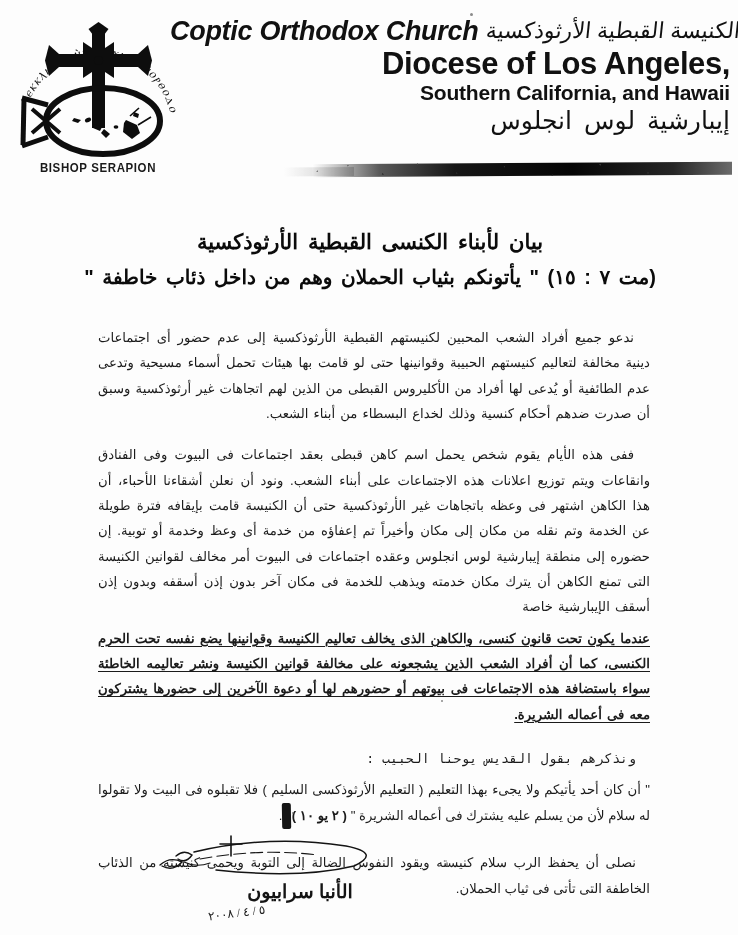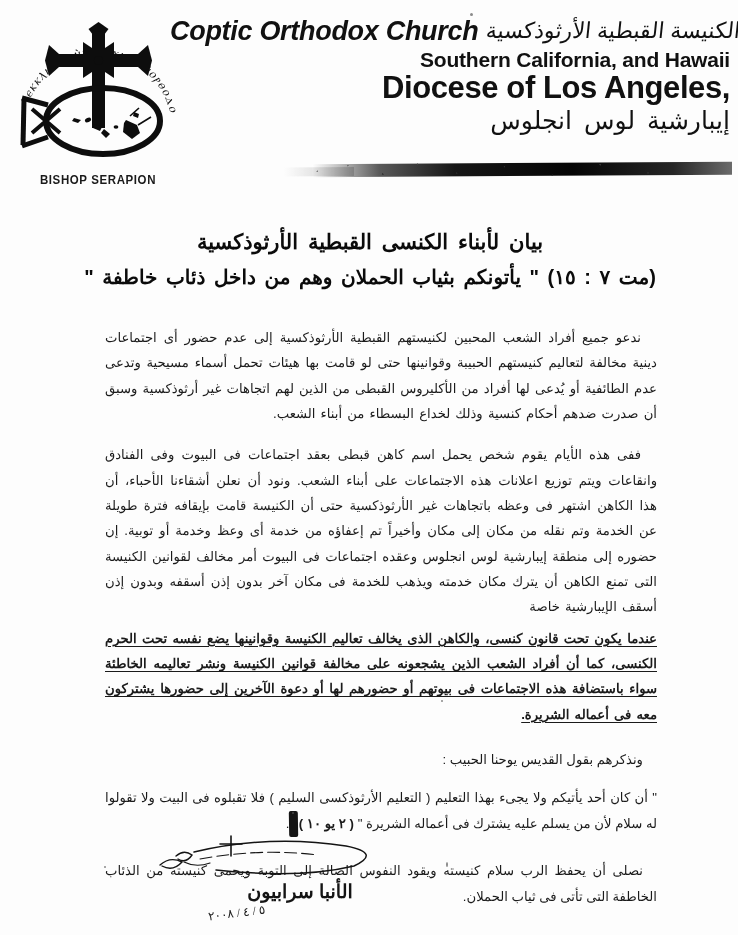--- a/index.html
+++ b/index.html
@@ -39,21 +39,21 @@
     left: 8px;
     top: 6px;
     width: 180px;
     height: 192px;
   }
   .logo-svg { display: block; }
 
   .logo-caption {
     position: absolute;
     left: 0;
-    top: 168px;
+    top: 156px;
     width: 180px;
     text-align: center;
     font-family: "Liberation Sans", sans-serif;
     font-size: 11.5px;
     font-weight: 600;
     letter-spacing: 0.6px;
     color: #1a1a1a;
     font-variant: small-caps;
     transform: scaleY(1.06);
   }
@@ -184,21 +184,21 @@
     color: #0b0b0b;
   }
   .title-verse .vref {
     font-weight: 700;
     letter-spacing: 0;
   }
 
   
   .body-wrap {
     position: absolute;
-    left: 105px;
+    left: 98px;
     top: 325px;
     width: 552px;
     direction: rtl;
     text-align: justify;
     color: #1b1b1b;
   }
 
   .para {
     font-size: 13.2px;
     line-height: 1.92;
@@ -219,22 +219,23 @@
     text-underline-offset: 2.5px;
     font-weight: 700;
   }
 
   .quote-block {
     margin-top: 20px;
     font-size: 13.2px;
     line-height: 1.95;
   }
   .quote-lead {
-    margin: 0 0 12px 0;
+    margin: 0 0 4px 0;
     text-indent: 14px;
+    font-family: Liberation Mono, monospace;
   }
   .quote-body {
     margin: 0;
     text-align: justify;
     text-align-last: right;
   }
   .quote-ref {
     font-weight: 700;
     margin-top: 38px;
   }
@@ -358,22 +359,22 @@
         <path d="M131 102 L122 110 M143 111 L130 119" stroke="#0d0d0d" stroke-width="1.6" fill="none"></path>
       </svg>
       <div class="logo-caption">BISHOP SERAPION</div>
     </div>
 
     <div class="head-lines">
       <div class="hl-row hl-1">
         <span>Coptic Orthodox Church</span>
         <span class="ar-cal">الكنيسة القبطية الأرثوذكسية</span>
       </div>
+      <div class="hl-row hl-2">Diocese of Los Angeles,</div>
       <div class="hl-row hl-3">Southern California, and Hawaii</div>
-      <div class="hl-row hl-2">Diocese of Los Angeles,</div>
       <div class="hl-row hl-4">إيبارشية لوس انجلوس</div>
     </div>
 
     <div class="rule-bar"></div>
     <div class="rule-speckle"></div>
   </div>
 
   <div class="doc-title">
     <div class="title-main">بيان لأبناء الكنسى القبطية الأرثوذكسية</div>
     <div class="title-verse">

